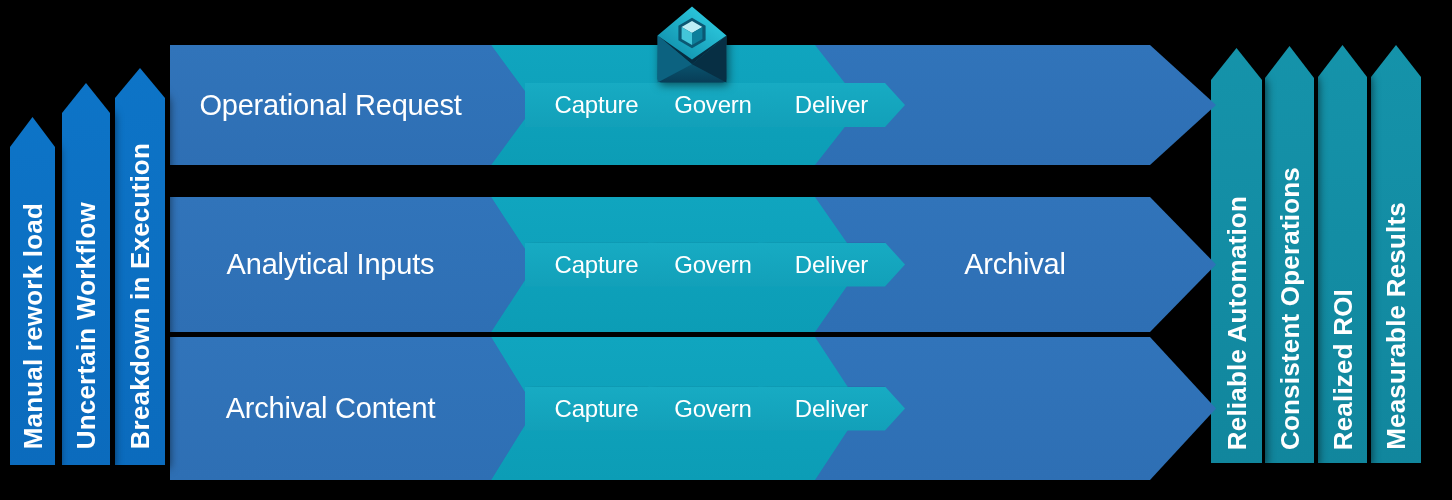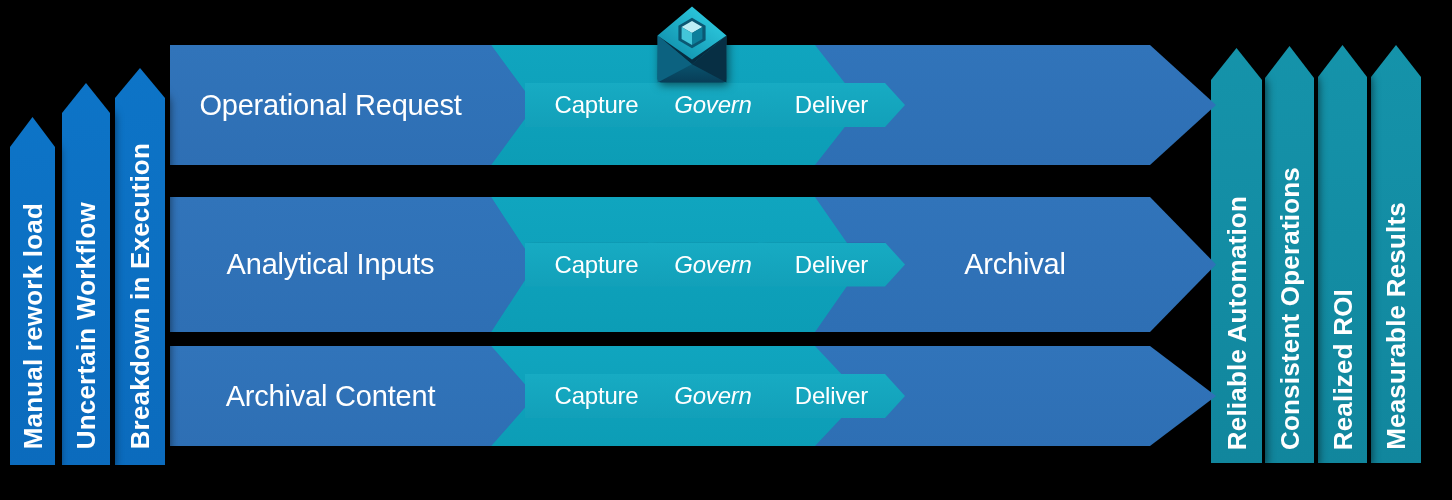--- a/index.html
+++ b/index.html
@@ -41,21 +41,21 @@
   .outcome .vtext { font-size:26px; bottom:13px; }
   .outcome.o1 { left:1211px; top:48px; width:51px; height:415px; z-index:4; }
   .outcome.o2 { left:1265px; top:46px; width:49px; height:417px; z-index:3; }
   .outcome.o3 { left:1318px; top:45px; width:49px; height:418px; z-index:2; }
   .outcome.o4 { left:1371px; top:45px; width:50px; height:418px; z-index:1; }
 
   
   .row { position:absolute; left:170px; width:1046px; z-index:5; }
   .row.r1 { top:45px;  height:120px; }
   .row.r2 { top:197px; height:135px;padding-left:12px; }
-  .row.r3 { top:346px; height:100px; }
+  .row.r3 { top:337px; height:143px; }
 
   .row .base {
     position:absolute; inset:0; z-index:1;
     background:linear-gradient(180deg, #3174ba, var(--row_blue,#2e6fb4));
     clip-path:polygon(0 0, 980px 0, 100% 50%, 980px 100%, 0 100%);
     filter:drop-shadow(0 5px 5px rgba(0,0,0,.55));
   }
   .row .teal-chevron {
     position:absolute; left:321px; top:0; width:371px; height:100%; z-index:2;
     background:linear-gradient(180deg, #10a5bf, var(--process_teal,#0c9db6));
@@ -78,21 +78,21 @@
     display:flex; z-index:4; }
   .stage {
     position:relative; height:100%; display:flex; align-items:center; justify-content:center;
     background:linear-gradient(180deg, #17abc3, var(--strip_teal,#12a0b9));
     color:#fff; font-size:24px; letter-spacing:-.2px;
     filter:drop-shadow(4px 3px 4px rgba(0,5,20,.45));
   }
   .stage.s1 { width:143px; margin-right:-20px; z-index:3;
     clip-path:polygon(0 0, calc(100% - 20px) 0, 100% 50%, calc(100% - 20px) 100%, 0 100%);text-align:center; }
   .stage.s2 { width:130px; margin-right:-20px; z-index:2;
-    clip-path:polygon(0 0, calc(100% - 20px) 0, 100% 50%, calc(100% - 20px) 100%, 0 100%);font-style:italic; }
+    clip-path:polygon(0 0, calc(100% - 20px) 0, 100% 50%, calc(100% - 20px) 100%, 0 100%); }
   .stage.s3 { width:147px; z-index:1;
     clip-path:polygon(0 0, calc(100% - 20px) 0, 100% 50%, calc(100% - 20px) 100%, 0 100%); }
 
   
   .logo { position:absolute; left:652px; top:3px; width:80px; height:84px; z-index:10;
     filter:drop-shadow(2px 3px 4px rgba(0,0,0,.5)); }
 </style>
 </head>
 <body>
 

